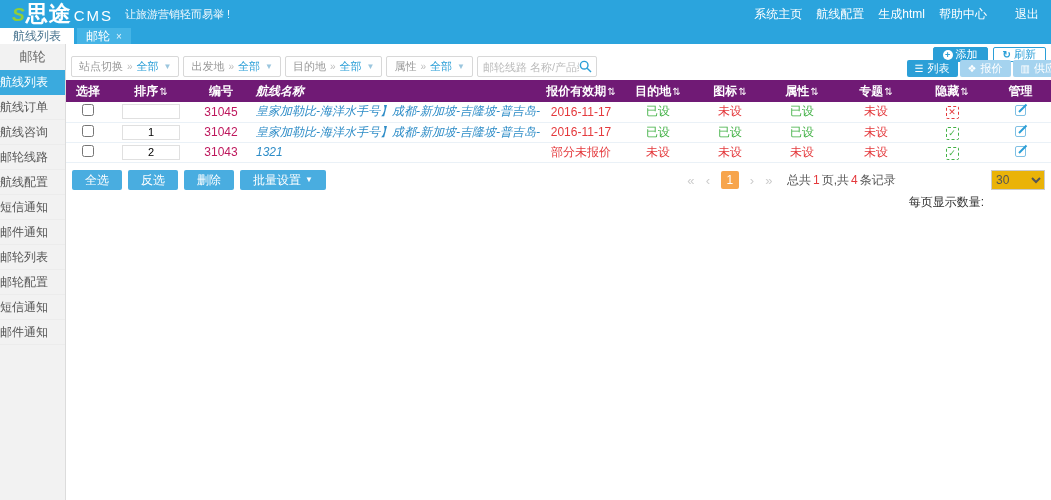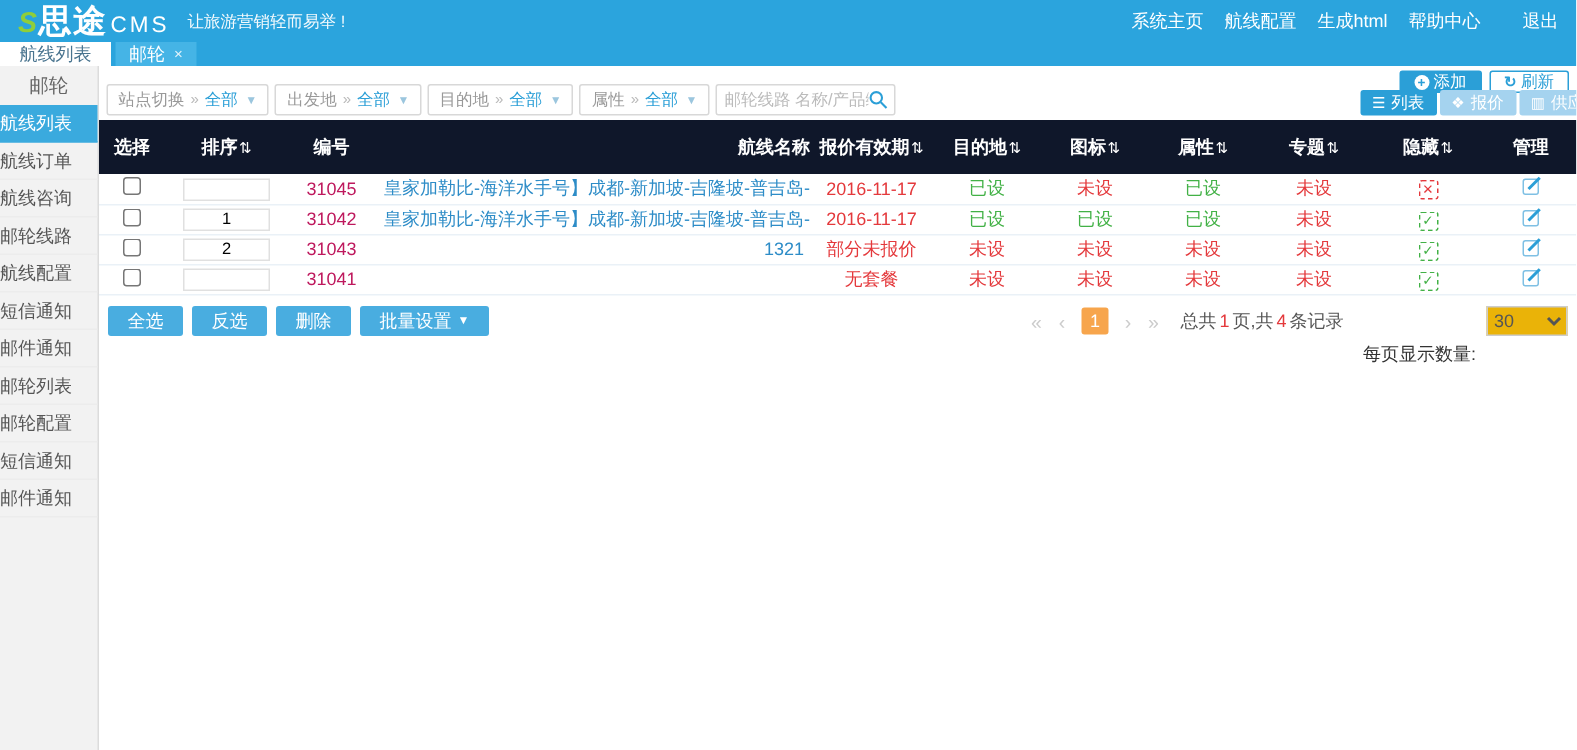--- a/index.html
+++ b/index.html
@@ -49,22 +49,22 @@
   .search { border:1px solid #d8d8d8; border-radius:2px; height:21px; display:flex; align-items:center; padding:0 4px 0 5px; width:120px; background:#fff; }
   .search input { border:0; outline:0; flex:1; font-size:11px; min-width:0; color:#333; }
   .search input::placeholder { color:#bbb; }
   .views { position:absolute; right:-24px; bottom:3px; display:flex; gap:2px; }
   .view-btn { height:17px; padding:0 8px; color:#fff; background:#a5d3ef; border-radius:2px; font-size:11px; display:flex; align-items:center; gap:4px; cursor:pointer; white-space:nowrap; }
   .view-btn.active { background:#2b9fd7; }
   .view-ic { font-size:10px; }
 
   
   table { border-collapse:collapse; table-layout:fixed; width:985px; }
-  thead th { background:#0f172a; color:#fff; height:36px; font-size:12px; font-weight:bold; text-align:center; padding:0; white-space:nowrap; overflow:hidden; }
-  th.al, td.al { text-align:right; padding-left:6px; }
+  thead th { background:#701a75; color:#fff; height:22px; font-size:12px; font-weight:bold; text-align:center; padding:0; white-space:nowrap; overflow:hidden; }
+  th.al, td.al { text-align:left; padding-left:6px;font-style:italic; }
   .sort-ic { font-size:10px; font-weight:normal; margin-left:1px; cursor:pointer; }
   tbody td { height:20px; border-bottom:1px solid #eaf1f7; text-align:center; font-size:12px; padding:0; white-space:nowrap; overflow:hidden; }
   .sort-input { width:58px; height:15px; border:1px solid #e0e0e0; text-align:center; font-size:11px; outline:0; }
   .code { color:#be185d; }
   .name-link { color:#2d8cc7; text-decoration:none; cursor:pointer; }
   .tag { color:#e4393c; margin-left:4px; }
   .cell-red { color:#e4393c; }
   .st-green { color:#42b146; }
   .st-red { color:#e4393c; }
   .hid-ic { display:inline-block; width:13px; height:13px; line-height:11px; border:1px dashed currentColor; border-radius:2px; font-size:9px; cursor:pointer; }
@@ -262,36 +262,20 @@
             <td class="st-red">未设</td>
             <td class="st-red">未设</td>
             <td class="st-red">未设</td>
             <td class="st-red">未设</td>
             <td><span class="hid-ic st-green">✓</span></td>
             <td><span class="edit-ic"><svg width="14" height="14" viewBox="0 0 14 14">
                     <rect x="1.5" y="2.5" width="10" height="10" rx="1.5" fill="#fff" stroke="#7fc0e4"></rect>
                     <line x1="5" y1="9" x2="12.5" y2="1.5" stroke="#2b9fd7" stroke-width="2"></line>
                   </svg></span></td>
           </tr>
-          <tr>
-            <td><input type="checkbox" style=""></td>
-            <td><input class="sort-input" value="" style=""></td>
-            <td class="code">31041</td>
-            <td class="al"><a class="name-link"></a><span class="tag"></span></td>
-            <td class="cell-red">无套餐</td>
-            <td class="st-red">未设</td>
-            <td class="st-red">未设</td>
-            <td class="st-red">未设</td>
-            <td class="st-red">未设</td>
-            <td><span class="hid-ic st-green">✓</span></td>
-            <td><span class="edit-ic"><svg width="14" height="14" viewBox="0 0 14 14">
-                    <rect x="1.5" y="2.5" width="10" height="10" rx="1.5" fill="#fff" stroke="#7fc0e4"></rect>
-                    <line x1="5" y1="9" x2="12.5" y2="1.5" stroke="#2b9fd7" stroke-width="2"></line>
-                  </svg></span></td>
-          </tr>
         </tbody>
       </table>
 
       <div class="footbar">
         <button class="fbtn">全选</button>
         <button class="fbtn">反选</button>
         <button class="fbtn">删除</button>
         <button class="fbtn">
           <span>批量设置</span>
           <span class="caret">▼</span>

